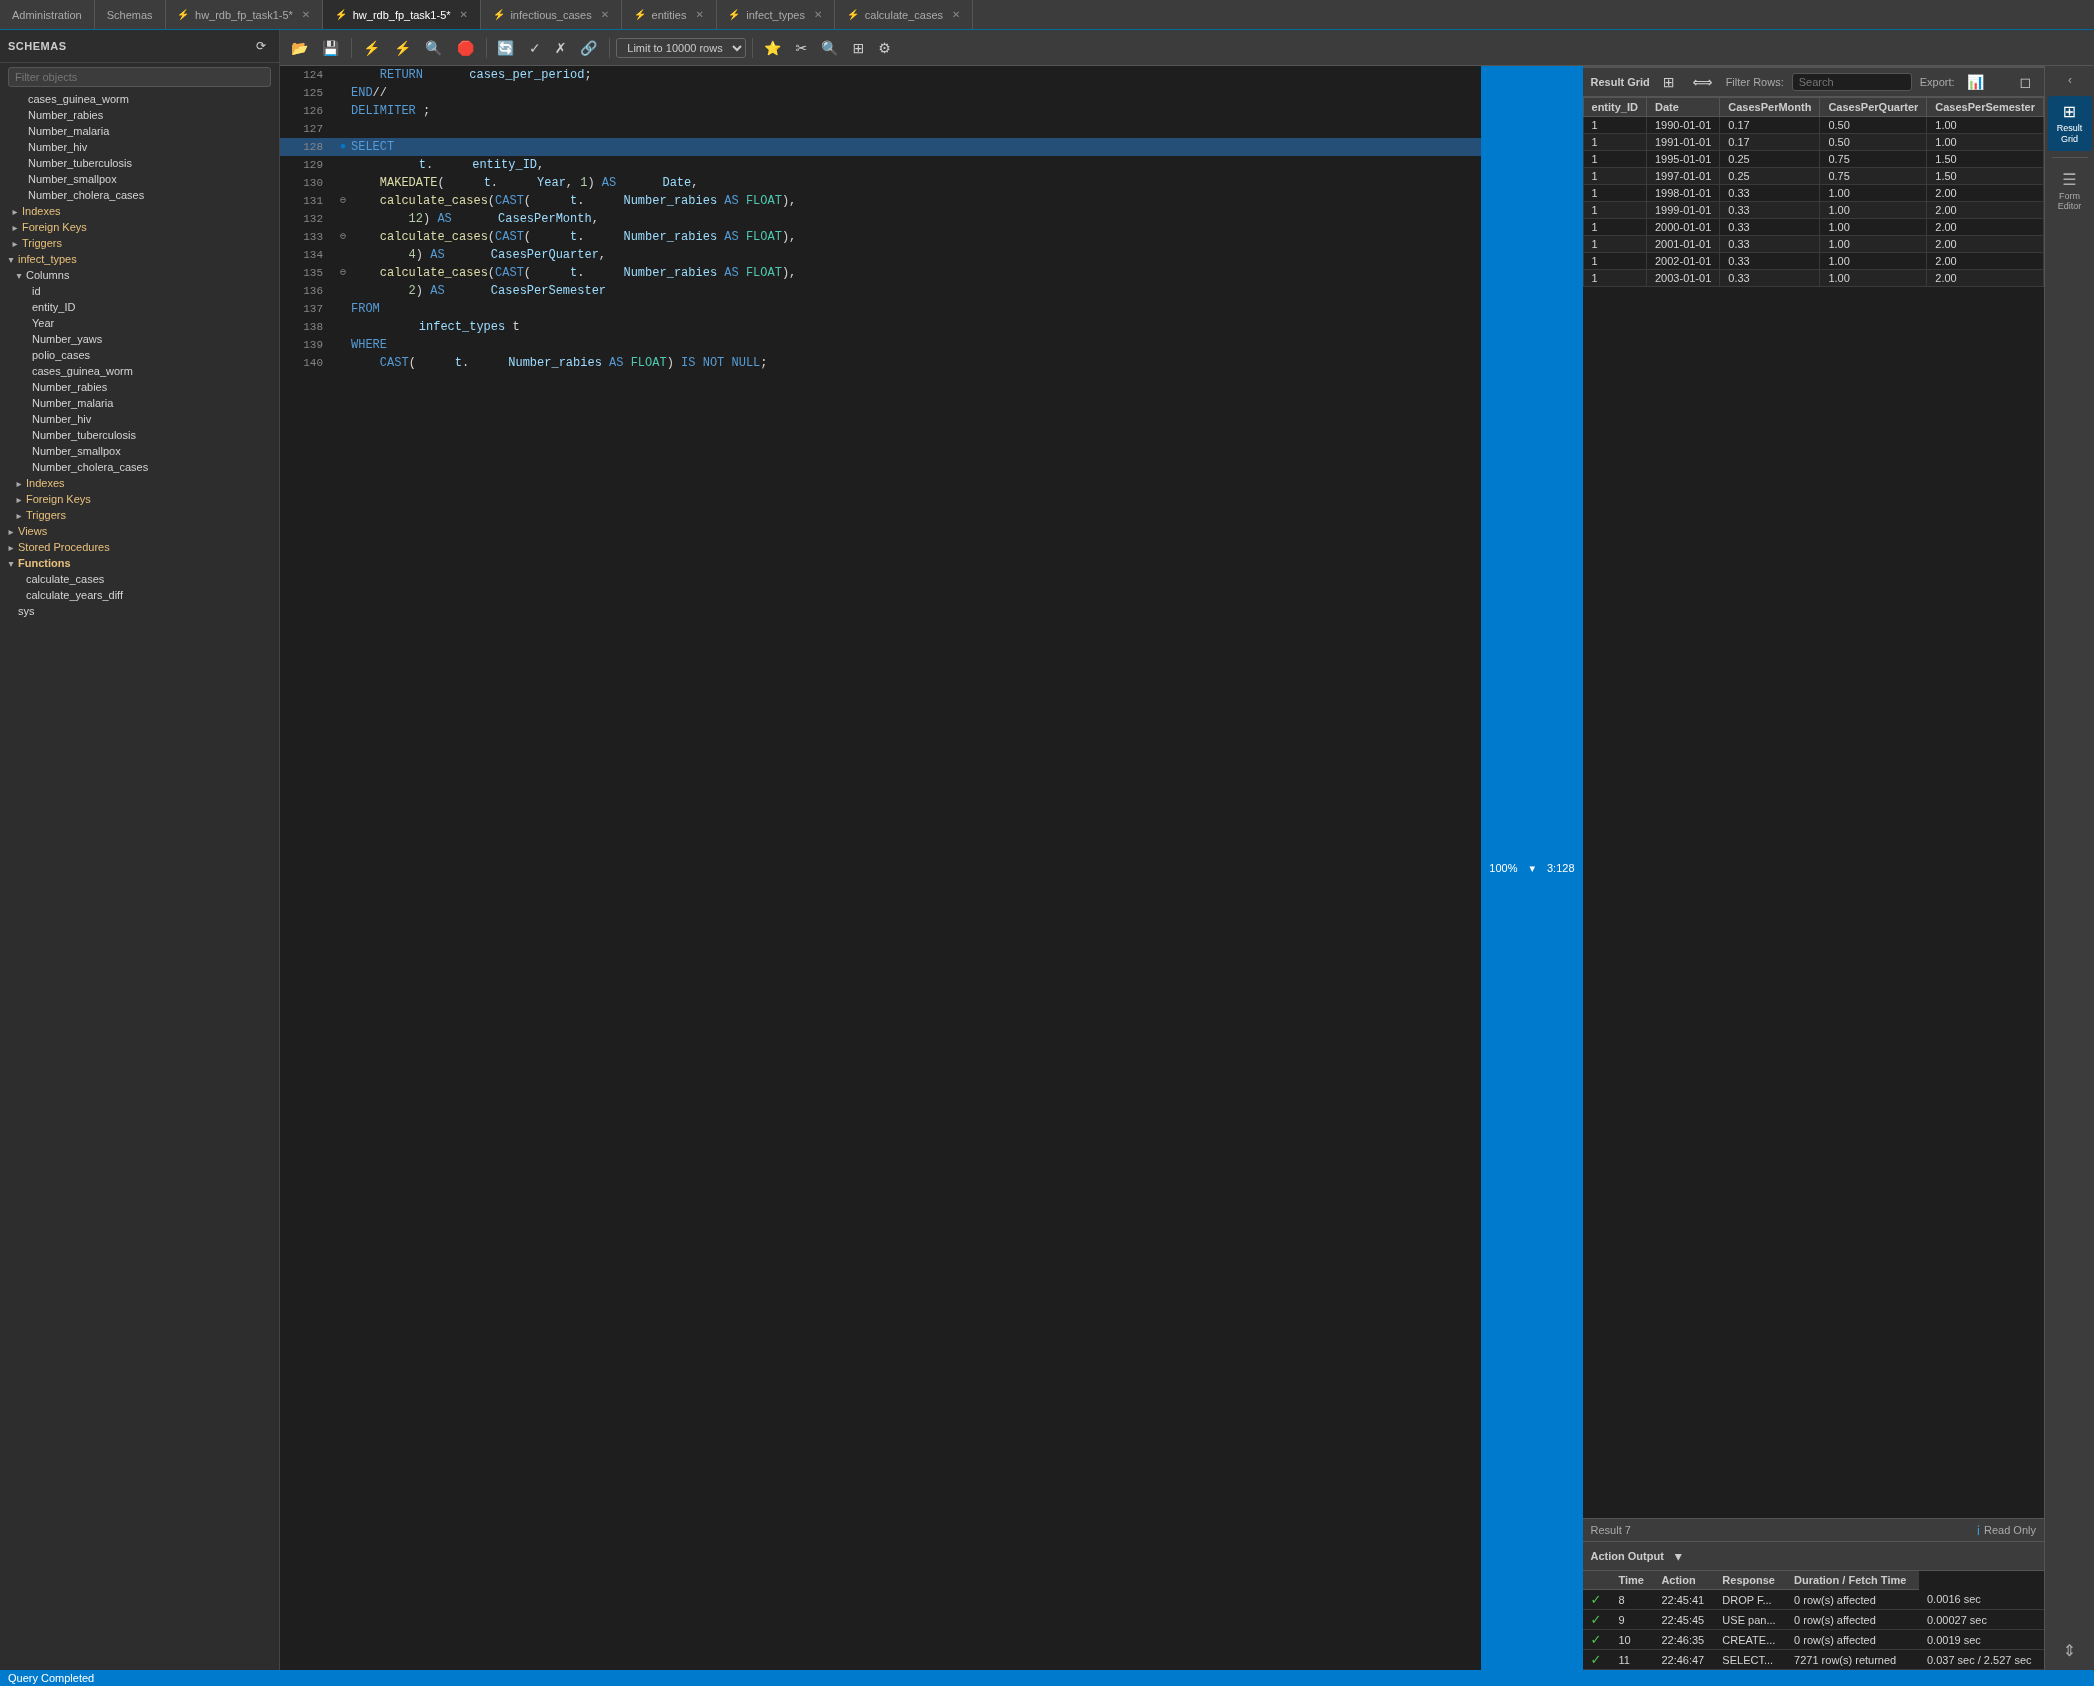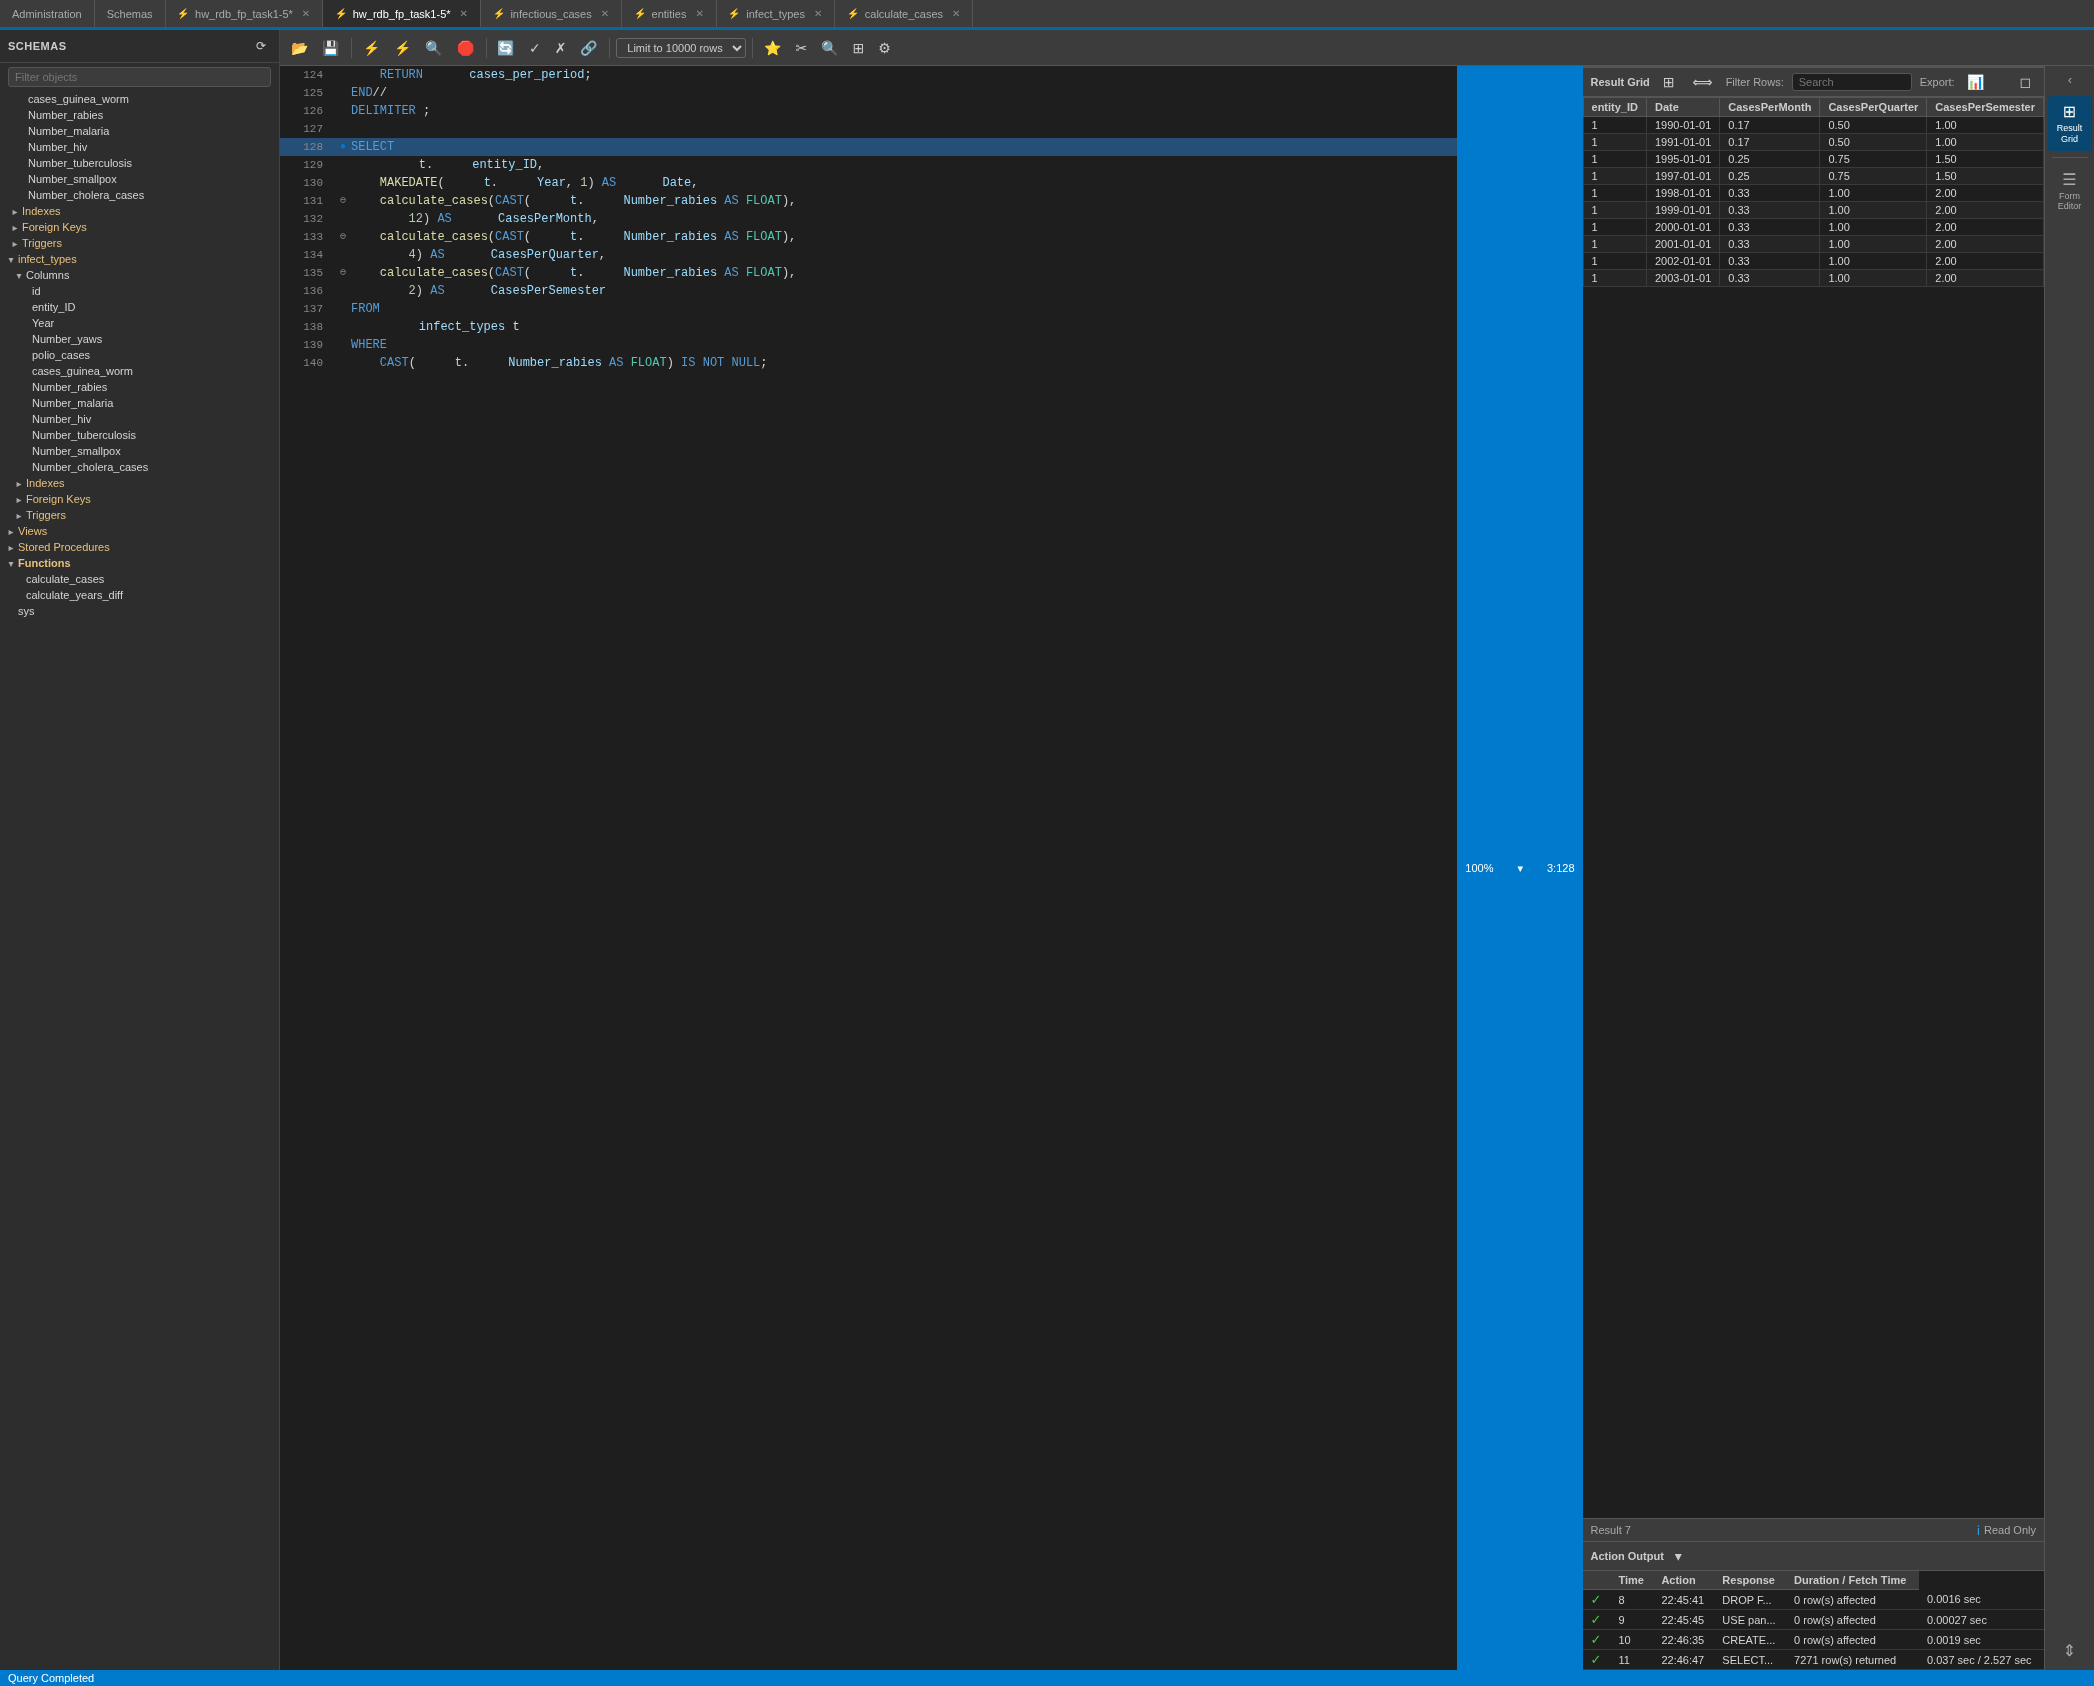--- a/index.html
+++ b/index.html
@@ -1,19 +1,19 @@
 <!DOCTYPE html>
 <html><head>
   <meta charset="utf-8">
   <style>
     * { box-sizing: border-box; margin: 0; padding: 0; }
     body { font-family: 'Segoe UI', Arial, sans-serif; font-size: 12px; background: #2d2d2d; color: #d4d4d4; height: 100vh; overflow: hidden; display: flex; flex-direction: column; }
 
     
-    .tab-bar { display: flex; background: #3c3c3c; border-bottom: 3px solid #0369a1; min-height: 30px; align-items: stretch; }
+    .tab-bar { display: flex; background: #3c3c3c; border-bottom: 1px solid #0369a1; min-height: 30px; align-items: stretch; }
     .tab { display: flex; align-items: center; padding: 0 12px; border-right: 1px solid #555; cursor: pointer; font-size: 11px; white-space: nowrap; gap: 5px; }
     .tab.active { background: #2d2d2d; color: #fff; }
     .tab:not(.active) { background: #3c3c3c; color: #aaa; }
     .tab-icon { font-size: 10px; }
     .tab-close { margin-left: 4px; color: #888; font-size: 10px; }
 
     
     .main { display: flex; flex: 1; overflow: hidden; }
 
     
@@ -45,21 +45,21 @@
     .gutter-icon { width: 16px; min-width: 16px; text-align: center; color: #888; font-size: 10px; }
 
     
     .kw { color: #569cd6; }
     .fn-name { color: #dcdcaa; }
     .num { color: #b5cea8; }
     .type { color: #4ec9b0; }
     .id-color { color: #9cdcfe; padding-left: 39px; }
 
     
-    .editor-status { background: #007acc; color: #fff; font-size: 11px; padding: 1px 8px; display: flex; align-items: center; gap: 24px; }
+    .editor-status { background: #007acc; color: #fff; font-size: 11px; padding: 1px 8px; display: flex; align-items: center; gap: 12px; }
 
     
     .result-panel { display: flex; flex-direction: column; border-top: 2px solid #555; min-height: 280px; }
     .result-toolbar { display: flex; align-items: center; background: #3c3c3c; padding: 3px 8px; border-bottom: 1px solid #555; gap: 8px; font-size: 11px; }
     .result-grid-container { overflow: auto; flex: 1; background: #1e1e1e; }
     table.result-table { border-collapse: collapse; font-size: 11px; width: 100%; }
     table.result-table th { background: #3c3c3c; color: #ccc; padding: 3px 8px; border: 1px solid #555; text-align: left; position: sticky; top: 0; }
     table.result-table td { padding: 2px 8px; border: 1px solid #3a3a3a; color: #d4d4d4; }
     table.result-table tr:nth-child(even) { background: #252525; }
     .result-footer { background: #3c3c3c; padding: 2px 8px; font-size: 11px; color: #aaa; border-top: 1px solid #555; display: flex; align-items: center; justify-content: space-between; }

